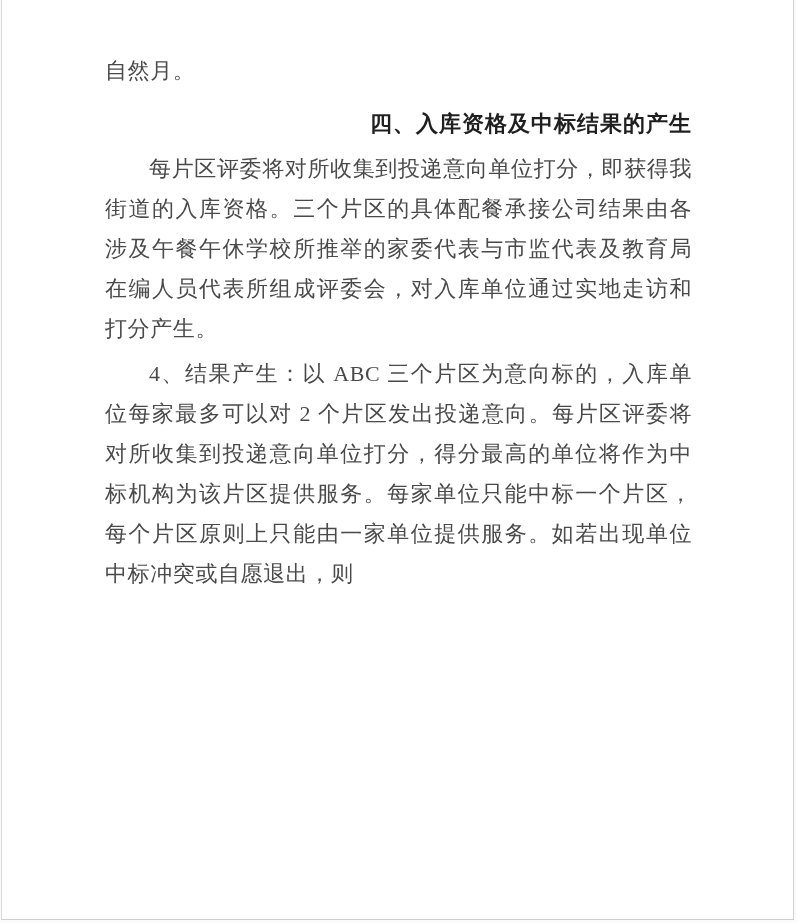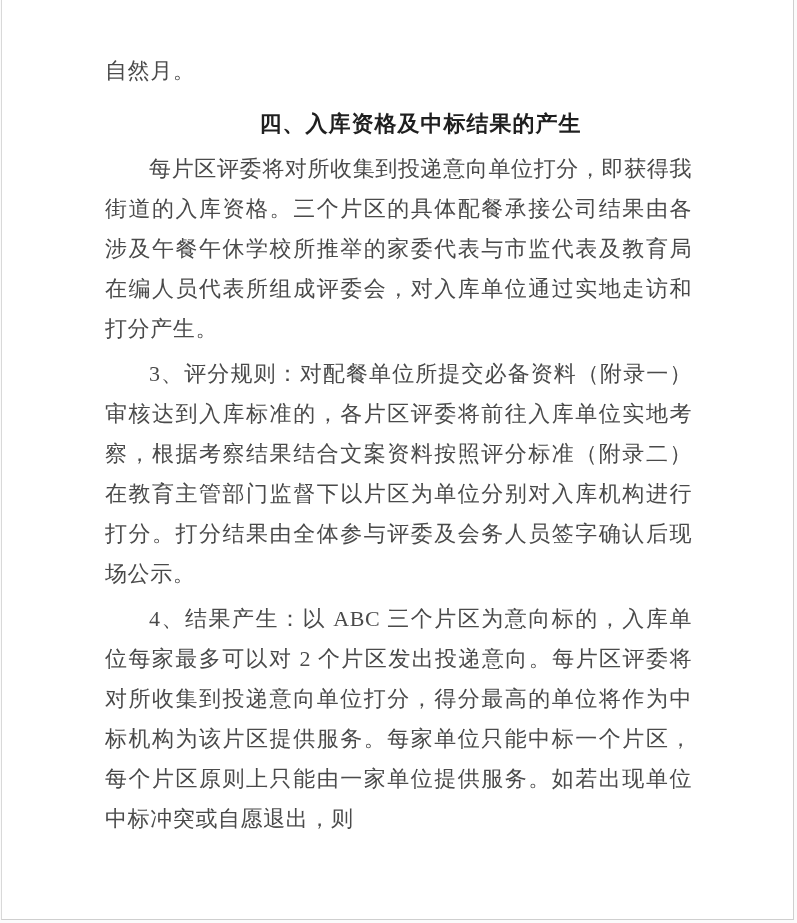--- a/index.html
+++ b/index.html
@@ -41,37 +41,36 @@
   p.continuation {
     text-indent: 0;
     margin-bottom: 13px;
     text-align: left;
   }
   p.heading {
     text-indent: 2em;
     font-weight: bold;
     color: #1f1f1f;
     margin-bottom: 5px;
-    text-align: center;
+    text-align: right;
     letter-spacing: 1px;
   }
   p.para {
     text-indent: 2em;
   }
 </style>
 </head>
 <body>
 
 <div class="page">
   <div class="doc-body">
     <p class="continuation">自然月。</p>
 
     <p class="heading">四、入库资格及中标结果的产生</p>
 
     <p class="para">每片区评委将对所收集到投递意向单位打分，即获得我街道的入库资格。三个片区的具体配餐承接公司结果由各涉及午餐午休学校所推举的家委代表与市监代表及教育局在编人员代表所组成评委会，对入库单位通过实地走访和打分产生。</p>
 
 
 
-    <p class="para">3、评分规则：对配餐单位所提交必备资料（附录一）审核达到入库标准的，各片区评委将前往入库单位实地考察，根据考察结果结合文案资料按照评分标准（附录二）在教育主管部门监督下以片区为单位分别对入库机构进行打分。打分结果由全体参与评委及会务人员签字确认后现场公示。</p>
 
     <p class="para">4、结果产生：以 ABC 三个片区为意向标的，入库单位每家最多可以对 2 个片区发出投递意向。每片区评委将对所收集到投递意向单位打分，得分最高的单位将作为中标机构为该片区提供服务。每家单位只能中标一个片区，每个片区原则上只能由一家单位提供服务。如若出现单位中标冲突或自愿退出，则</p>
   </div>
 </div>
 
 </body></html>

